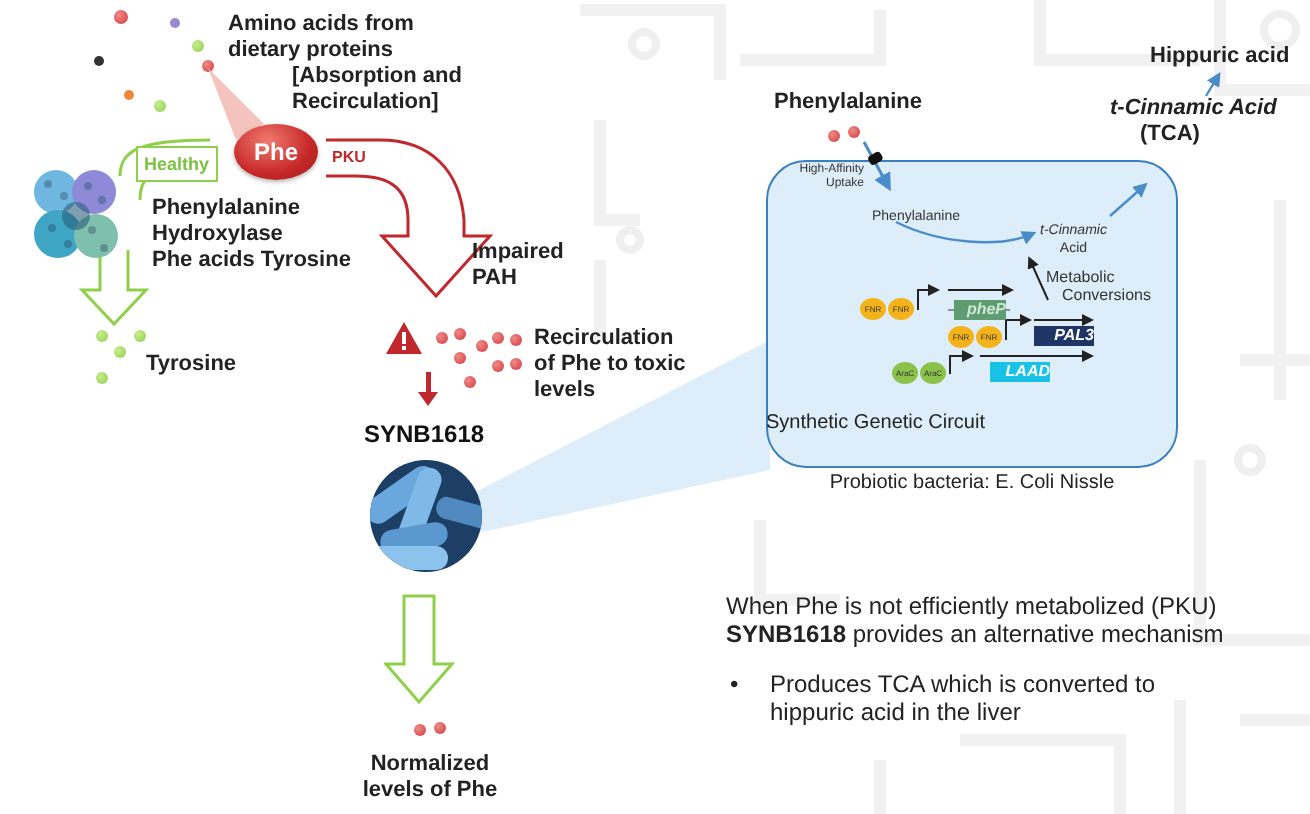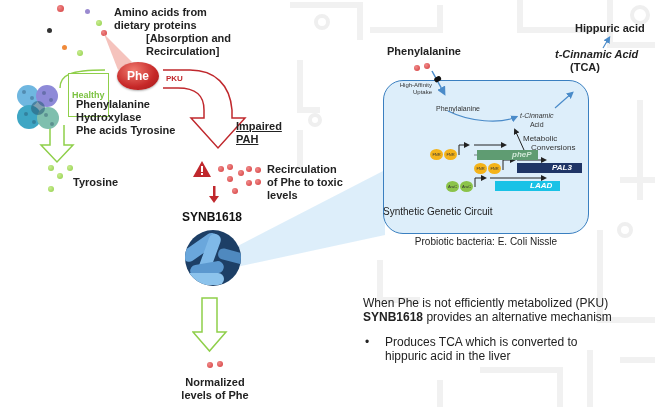--- a/index.html
+++ b/index.html
@@ -6,21 +6,21 @@
   body{width:655px;height:407px;position:relative;overflow:hidden;background:#ffffff;font-family:"Liberation Sans",sans-serif;color:#222;}
   .abs{position:absolute;}
   .b{font-weight:bold;}
   .lbl{font-size:11px;line-height:13px;font-weight:bold;color:#222;}
   .bgsvg{position:absolute;left:0;top:0;}
   .dot{position:absolute;width:6px;height:6px;border-radius:50%;}
   .red{background:radial-gradient(circle at 35% 35%,#f08a8a,#d33a3a);}
   .grn{background:radial-gradient(circle at 35% 35%,#c9ec8f,#8fcf4a);}
   .tiny{font-size:6px;line-height:7px;color:#333;}
   .small{font-size:8px;line-height:9px;color:#333;}
-  .gene{position:absolute;font-size:8px;font-style:italic;font-weight:bold;text-align:left;line-height:10px;padding-left:35px;}
+  .gene{position:absolute;font-size:8px;font-style:italic;font-weight:bold;text-align:right;line-height:10px;}
   .oval{position:absolute;width:13px;height:11px;border-radius:50%;font-size:4px;line-height:11px;text-align:center;color:#333;}
   .body-text{font-size:12px;line-height:14px;color:#222;}
 </style>
 </head>
 <body>
 
 <svg class="bgsvg" width="655" height="407">
   <g fill="none" stroke="#f1f1f1" stroke-width="6">
     <path d="M290 5 H360 V40"></path>
     <path d="M370 30 H440 V5"></path>
@@ -76,21 +76,21 @@
 
   <path d="M50 125 V145 H41 L57 162 L73 145 H64 V125" fill="#fff" stroke="#8fcf4a" stroke-width="1.5"></path>
 </svg>
 
 <svg class="bgsvg" width="655" height="407">
   <path d="M163 70 H190 C215 70, 230 85, 232 110 V118 H245 L218 148 L191 118 H204 V110 C204 95, 196 88, 178 88 H163" fill="#fff" stroke="#c0282d" stroke-width="1.5"></path>
 </svg>
 
 <div class="abs" style="left:117px;top:62px;width:42px;height:28px;border-radius:50%;background:radial-gradient(ellipse at 40% 30%,#f07a6e,#c62828 60%,#9e1b1b);color:#fff;font-weight:bold;font-size:12px;line-height:28px;text-align:center;box-shadow:0 1px 2px rgba(0,0,0,0.3);">Phe</div>
 
-<div class="abs" style="left:68px;top:73px;border:1px solid #8fcf4a;background:#fff;color:#7cc242;font-size:9px;font-weight:bold;padding:15px 3px;line-height:12px;">Healthy</div>
+<div class="abs" style="left:68px;top:73px;border:1px solid #8fcf4a;background:#fff;color:#7cc242;font-size:9px;font-weight:bold;padding:2px 3px;line-height:12px;">Healthy</div>
 
 <div class="abs" style="left:164px;top:73px;background:#fff;color:#c0282d;font-size:8px;font-weight:bold;padding:0 2px;line-height:11px;">PKU</div>
 
 <svg class="abs" style="left:16px;top:84px;" width="44" height="50">
   <circle cx="12" cy="12" r="11" fill="#6fb7e0"></circle>
   <circle cx="31" cy="12" r="11" fill="#8e8ad8"></circle>
   <circle cx="13" cy="33" r="12" fill="#3ea6c4"></circle>
   <circle cx="32" cy="34" r="11" fill="#7fbfae"></circle>
   <circle cx="22" cy="24" r="7" fill="#2b5f7a" opacity="0.6"></circle>
   <g fill="#1e3e5a" opacity="0.35">
@@ -110,21 +110,21 @@
   <div>Hydroxylase</div>
   <div>Phe acids Tyrosine</div>
 </div>
 
 <div class="dot grn" style="left:48px;top:165px;"></div>
 <div class="dot grn" style="left:67px;top:165px;"></div>
 <div class="dot grn" style="left:57px;top:173px;"></div>
 <div class="dot grn" style="left:48px;top:186px;"></div>
 <div class="abs lbl" style="left:73px;top:176px;">Tyrosine</div>
 
-<div class="abs lbl" style="left:236px;top:120px;text-decoration:underline;">
+<div class="abs lbl" style="left:236px;top:120px;">
   <div>Impaired</div>
   <div>PAH</div>
 </div>
 
 <svg class="abs" style="left:192px;top:160px;" width="20" height="18">
   <polygon points="10,1 19,17 1,17" fill="#c0282d"></polygon>
   <rect x="9" y="6" width="2" height="6" fill="#fff"></rect>
   <rect x="9" y="13" width="2" height="2" fill="#fff"></rect>
 </svg>
 

